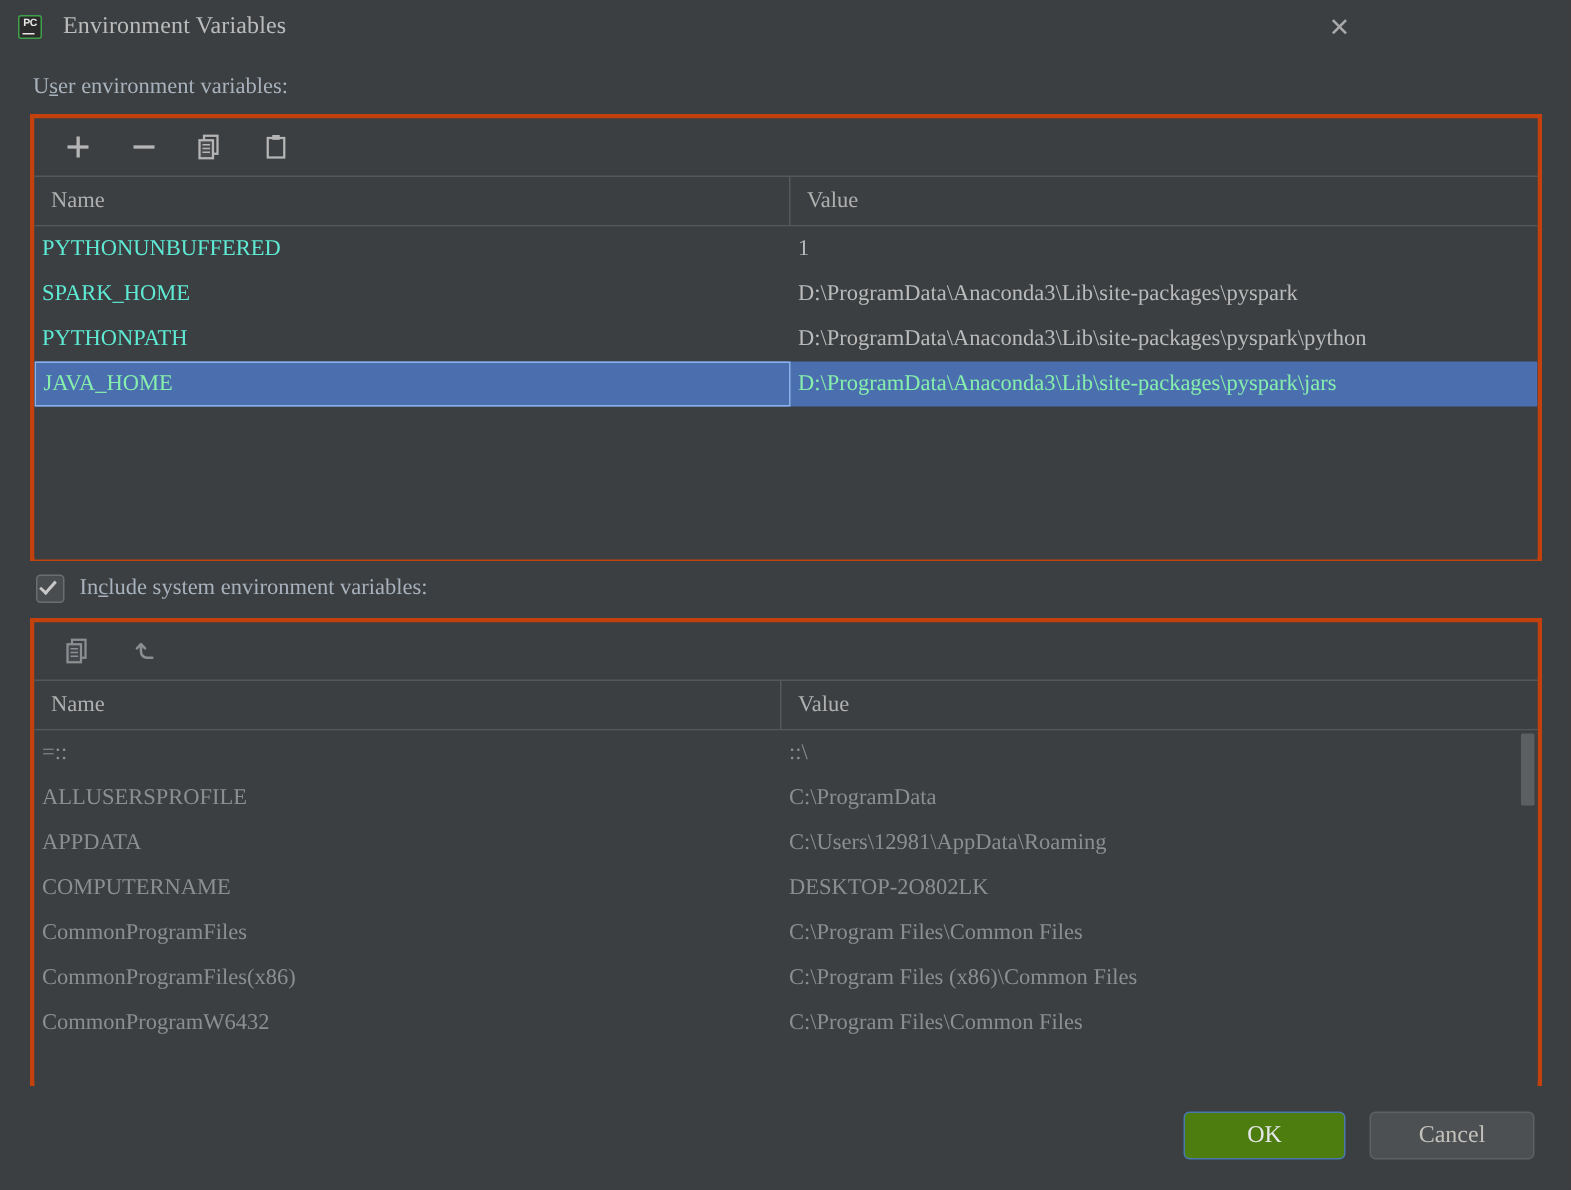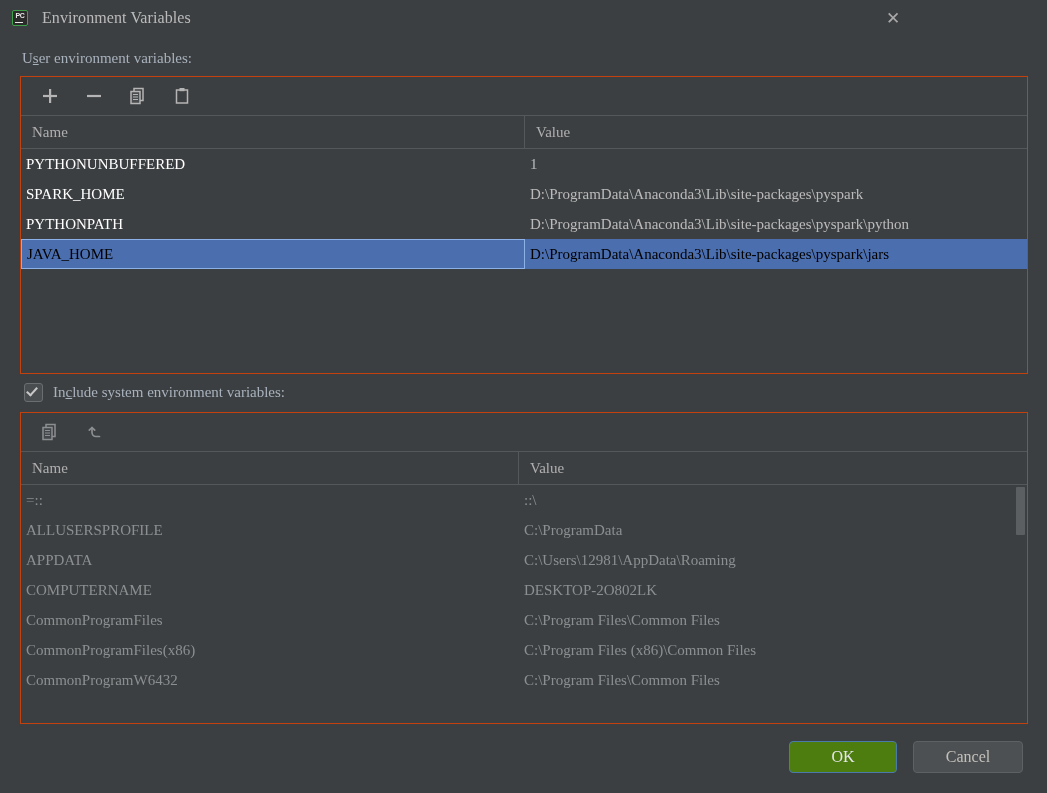--- a/index.html
+++ b/index.html
@@ -77,21 +77,21 @@
   .section-label {
     position: absolute;
     font-size: 15px;
     color: #a8b2bd;
   }
   .mnemonic { text-decoration: underline; }
 
   
   .panel {
     position: absolute;
-    border: 1px solid #c2410c;
+    border: 3px solid #c2410c;
     background: #3c3f41;
   }
 
   .toolbar {
     height: 39px;
     display: flex;
     align-items: center;
     padding-left: 16px;
     gap: 18px;
     border-bottom: 1px solid #555859;
@@ -135,26 +135,26 @@
     font-size: 15px;
   }
   .trow .td {
     height: 100%;
     display: flex;
     align-items: center;
     padding-left: 5px;
     white-space: nowrap;
     overflow: hidden;
   }
-  .trow .td.col-name { width: 504px; color: #ffffff; }
+  .trow .td.col-name { width: 504px; color: #5eead4; }
   .trow .td.col-value { flex: 1; color: #bbbbbb; }
 
   
   .trow.selected { background: #4b6eaf; }
-  .trow.selected .td { color: #000000; }
+  .trow.selected .td { color: #86efac; }
   .trow.selected .td.col-name {
     border: 1px solid #8cb0e8;
     background: #4b6eaf;
   }
 
   
   .sys .trow .td { color: #8c8f91; }
   .sys .trow .td.col-name { width: 498px; }
 
   

